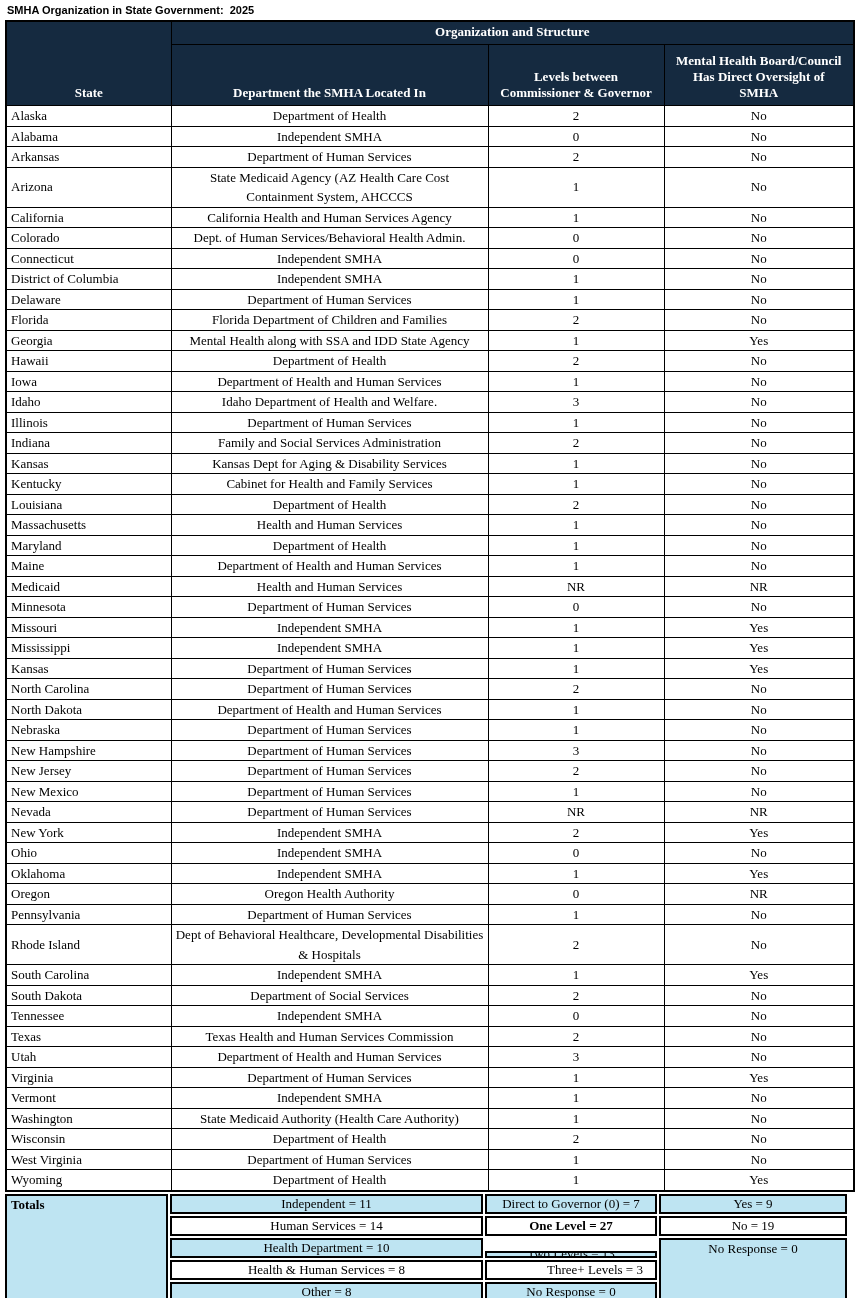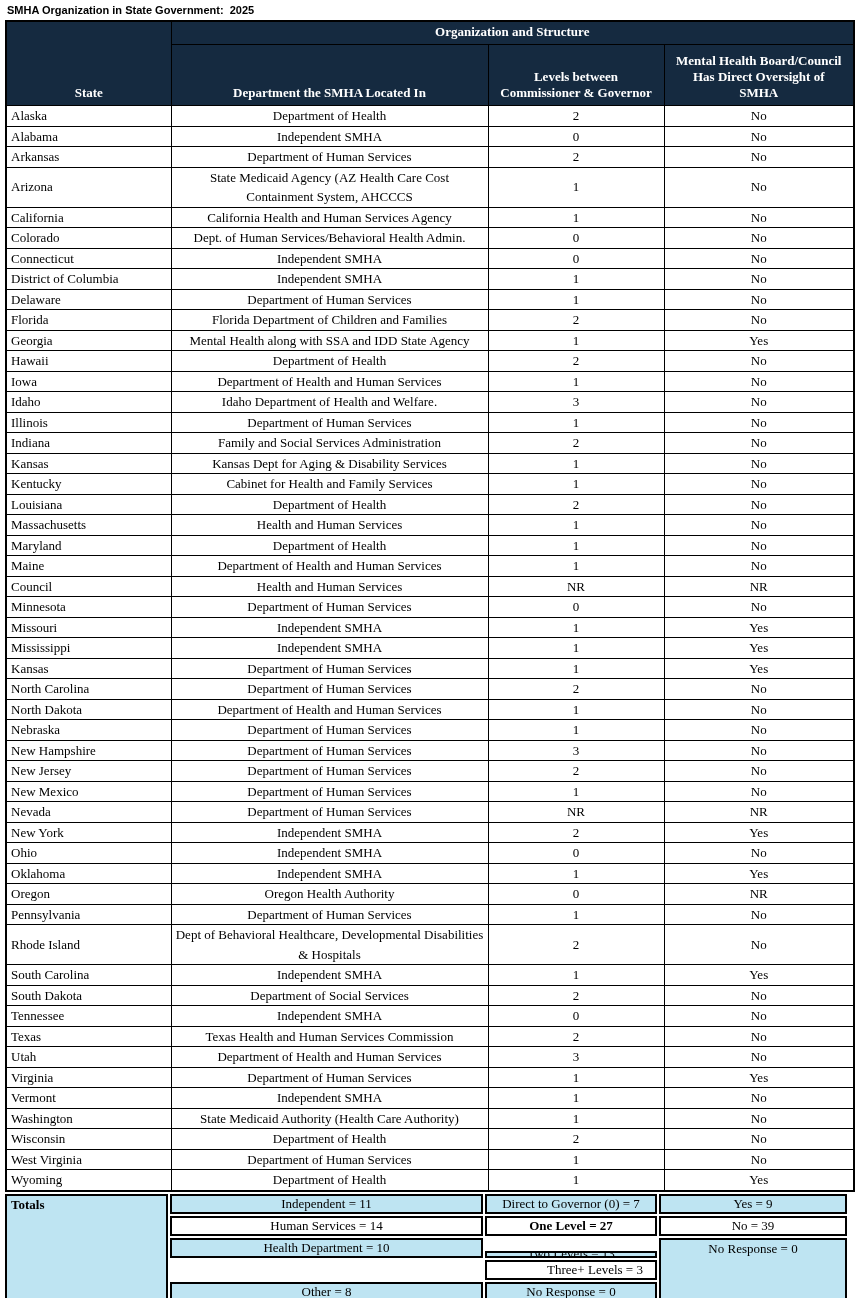--- a/index.html
+++ b/index.html
@@ -216,21 +216,21 @@
           <td class="cell-levels">1</td>
           <td class="cell-board">No</td>
         </tr>
         <tr>
           <td class="c-state cell-state">Maine</td>
           <td class="wrap cell-dept">Department of Health and Human Services</td>
           <td class="cell-levels">1</td>
           <td class="cell-board">No</td>
         </tr>
         <tr>
-          <td class="c-state cell-state">Council</td>
+          <td class="c-state cell-state">Medicaid</td>
           <td class="wrap cell-dept">Health and Human Services</td>
           <td class="cell-levels">NR</td>
           <td class="cell-board">NR</td>
         </tr>
         <tr>
           <td class="c-state cell-state">Minnesota</td>
           <td class="wrap cell-dept">Department of Human Services</td>
           <td class="cell-levels">0</td>
           <td class="cell-board">No</td>
         </tr>
@@ -397,23 +397,24 @@
           <td class="cell-board">Yes</td>
         </tr>
       </tbody>
   </table>
 
   <div class="totals">
       <div class="tcell blue label">Totals</div>
       <div class="tcell blue" style="grid-area: 1 / 2;">Independent = 11</div>
       <div class="tcell " style="grid-area: 2 / 2;">Human Services = 14</div>
       <div class="tcell blue" style="grid-area: 3 / 2;">Health Department = 10</div>
+      <div class="tcell " style="grid-area: 4 / 2;">Health &amp; Human Services = 8</div>
       <div class="tcell blue" style="grid-area: 5 / 2;">Other = 8</div>
       <div class="tcell blue" style="grid-area: 1 / 3;">Direct to Governor (0) = 7</div>
       <div class="tcell " style="grid-area: 2 / 3; font-weight: bold;">One Level = 27</div>
       <div class="tcell blue" style="grid-area: 3 / 3; margin-top: 13px;">Two Levels = 13</div>
       <div class="tcell " style="grid-area: 4 / 3; padding-left: 48px;">Three+ Levels = 3</div>
       <div class="tcell blue" style="grid-area: 5 / 3;">No Response = 0</div>
       <div class="tcell blue" style="grid-area: 1 / 4;">Yes = 9</div>
-      <div class="tcell " style="grid-area: 2 / 4;">No = 39</div>
+      <div class="tcell " style="grid-area: 2 / 4;">No = 19</div>
       <div class="tcell blue board-span">No Response = 0</div>
     </div>
 </div>
 
 </body></html>

